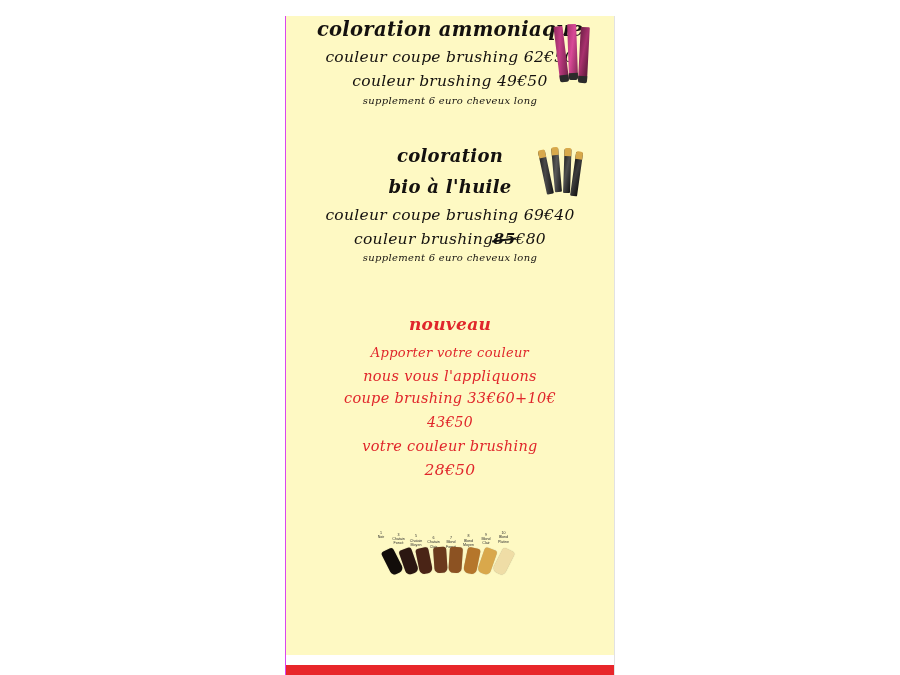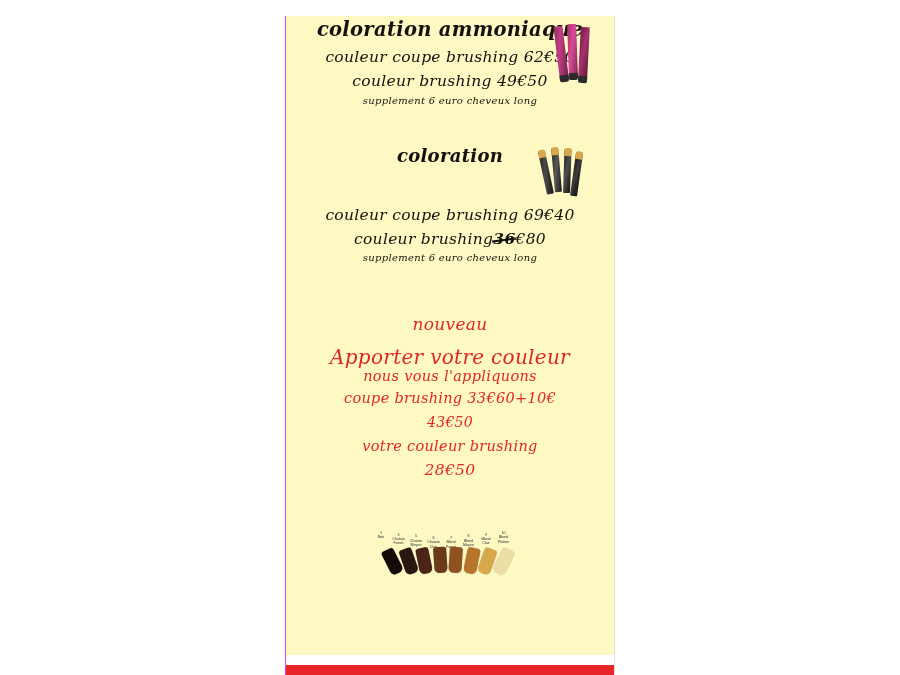--- a/index.html
+++ b/index.html
@@ -77,22 +77,22 @@
     position: absolute;
     left: -1px;
     right: -1px;
     top: 52%;
     height: 1.6px;
     background: #111;
     transform: rotate(-7deg);
   }
 
   
-  .s3-title { top: 298px; font-size: 17px; }
-  .s3-l1 { top: 329px; font-size: 20px; }
+  .s3-title { top: 298px; font-size: 17px; font-weight: bold; }
+  .s3-l1 { top: 329px; font-size: 13px; }
   .s3-l2 { top: 352px; font-size: 14.5px; }
   .s3-l3 { top: 374px; font-size: 14.5px; }
   .s3-l4 { top: 398px; font-size: 14px; }
   .s3-l5 { top: 422px; font-size: 14.5px; text-align: center; }
   .s3-l6 { top: 445px; font-size: 15.5px; }
 
   
   .photo1 {
     position: absolute;
     left: 272px;
@@ -223,23 +223,24 @@
           </div>
         <div class="tube t2">
             <div class="cap"></div>
           </div>
         <div class="tube t3">
             <div class="cap"></div>
           </div>
       </div>
 
       <div class="sec script blk s2-title1">coloration</div>
+      <div class="sec script blk s2-title2">bio à l'huile</div>
       <div class="sec script blk s2-l1">couleur coupe brushing 69€40</div>
       <div class="sec script blk s2-l2">
-        <span>couleur brushing</span><span class="strike">36</span><span>€80</span>
+        <span>couleur brushing</span><span class="strike">85</span><span>€80</span>
       </div>
       <div class="sec script blk s2-note">supplement 6 euro cheveux long</div>
 
       <div class="photo2">
         <div class="tube t1">
             <div class="cap"></div>
           </div>
         <div class="tube t2">
             <div class="cap"></div>
           </div>

